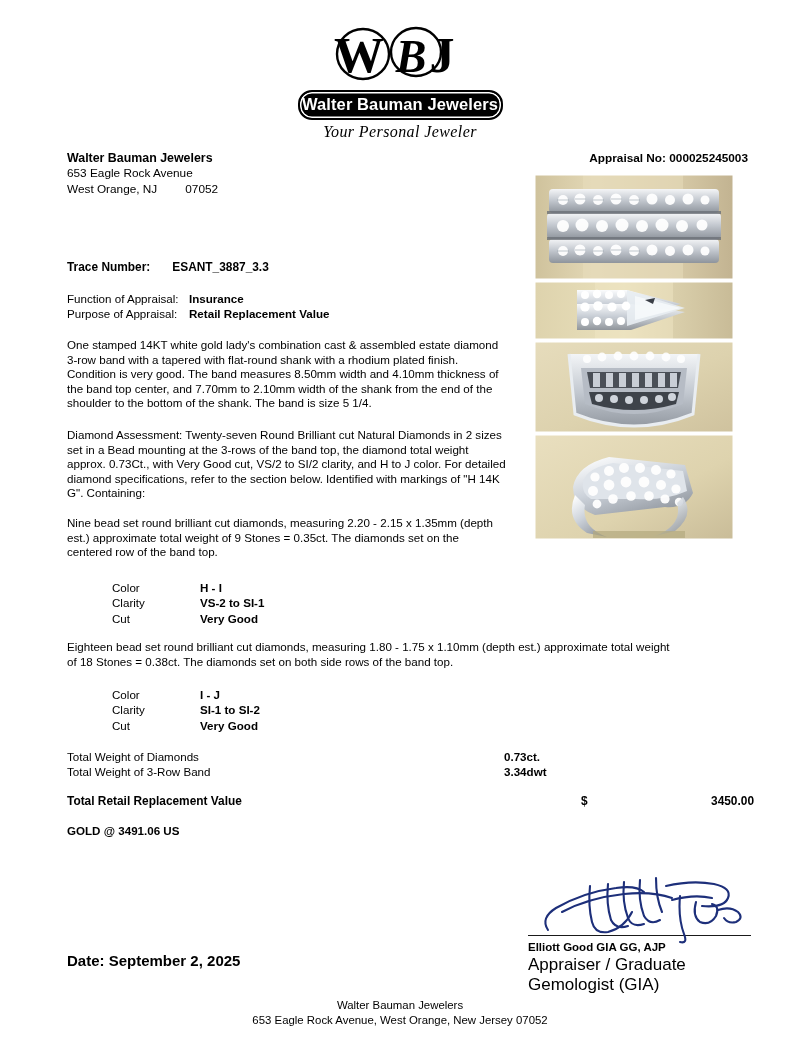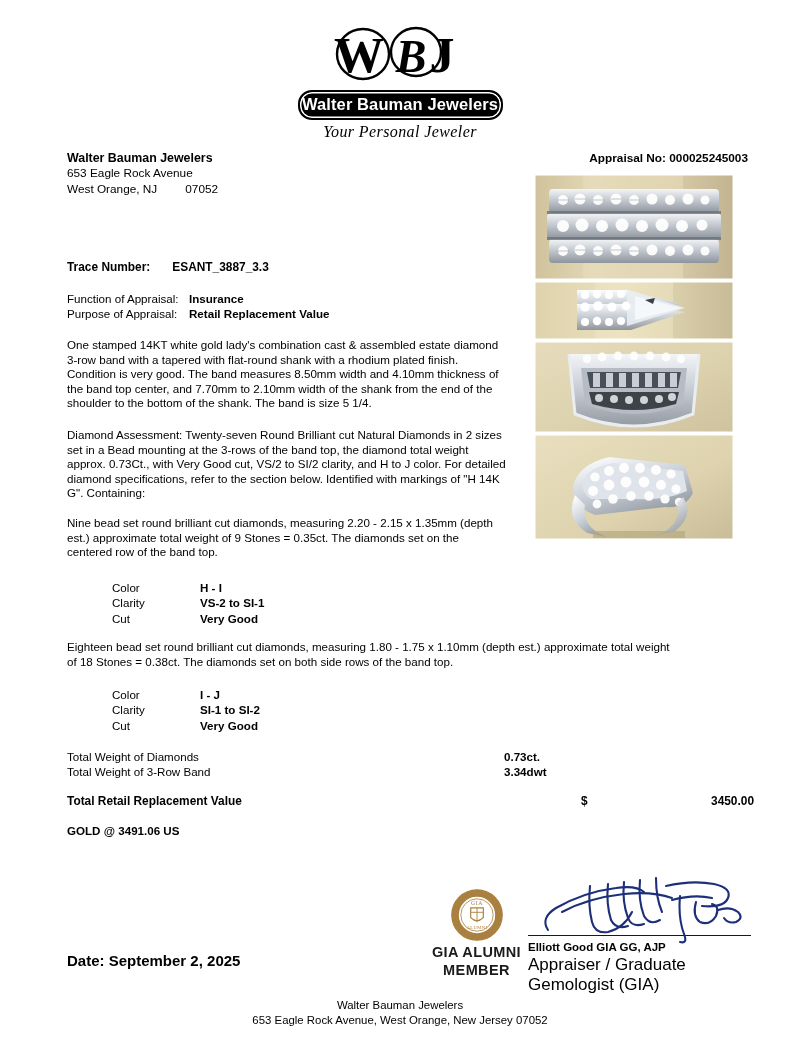--- a/index.html
+++ b/index.html
@@ -420,43 +420,20 @@
         <path d="M148 62 Q160 80 140 96 L120 101 Q148 90 142 68 Z" fill="url(#g4m)" opacity="0.9"></path>
         <path d="M58 96 L150 96 L150 103 L58 103 Z" fill="#b3a97f" opacity="0.7"></path>
         <rect x="0" y="0" width="198" height="104" fill="none" stroke="#ffffff" stroke-width="1"></rect>
       </svg>
     </div>
 
   </div>
 
   <div class="date-line">Date: September 2, 2025</div>
 
-  <div class="gia-seal-block">
-    <div>
-      <svg class="gia-seal" viewBox="0 0 60 60">
-        <g fill="#a9803f">
-          <g id="rays">
-            <circle cx="30" cy="30" r="28" fill="#a9803f"></circle>
-          </g>
-        </g>
-        <circle cx="30" cy="30" r="28" fill="none" stroke="#a9803f" stroke-width="1.4"></circle>
-        <g stroke="#a9803f" stroke-width="2.1">
-          <path d="M30 3 L30 9 M40 5 L38 11 M49 11 L45 16 M55 20 L50 23 M57 30 L51 30 M55 40 L50 37 M49 49 L45 44 M40 55 L38 49 M30 57 L30 51 M20 55 L22 49 M11 49 L15 44 M5 40 L10 37 M3 30 L9 30 M5 20 L10 23 M11 11 L15 16 M20 5 L22 11"></path>
-        </g>
-        <circle cx="30" cy="30" r="21" fill="#ffffff" stroke="#a9803f" stroke-width="1.6"></circle>
-        <circle cx="30" cy="30" r="18" fill="#ffffff" stroke="#a9803f" stroke-width="0.9"></circle>
-        <text x="30" y="19" font-family="Liberation Serif, serif" font-size="6.5" fill="#a9803f" text-anchor="middle" letter-spacing="0.6">GIA</text>
-        <path d="M23 22 L37 22 L37 33 Q30 40 23 33 Z" fill="none" stroke="#a9803f" stroke-width="1.3"></path>
-        <path d="M23 27 L37 27 M30 22 L30 38" stroke="#a9803f" stroke-width="1"></path>
-        <text x="30" y="45" font-family="Liberation Serif, serif" font-size="5" fill="#a9803f" text-anchor="middle" letter-spacing="0.5">ALUMNI</text>
-      </svg>
-    </div>
-    <div class="gia-text">GIA ALUMNI</div>
-    <div class="gia-text">MEMBER</div>
-  </div>
 
   <div class="sig-block">
     <div>
       <svg class="sig-svg" viewBox="0 0 225 72">
         <g fill="none" stroke="#1d2f7a" stroke-width="2.1" stroke-linecap="round" stroke-linejoin="round">
           <path d="M16 58 Q8 46 24 36 Q52 20 84 16 Q104 13 112 20"></path>
           <path d="M30 40 Q56 26 92 22 Q120 19 140 26"></path>
           <path d="M58 14 Q56 34 60 50 Q63 62 76 60 Q92 56 100 40"></path>
           <path d="M76 12 Q74 32 79 48 Q84 58 96 54"></path>
           <path d="M92 10 Q90 30 96 46 Q100 56 112 52"></path>

